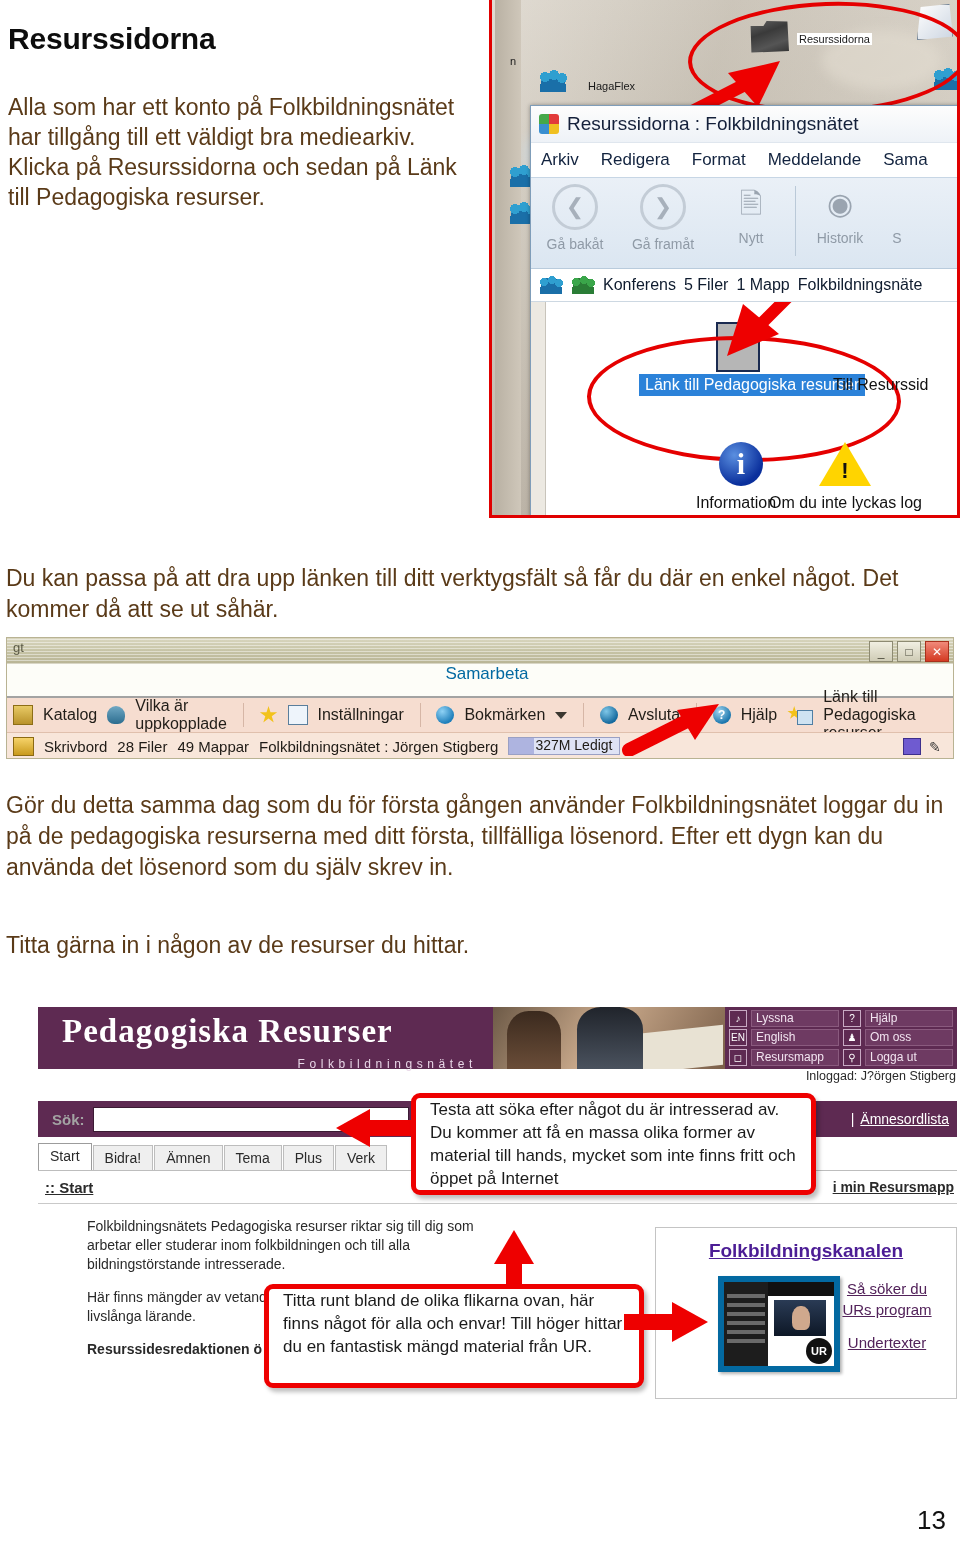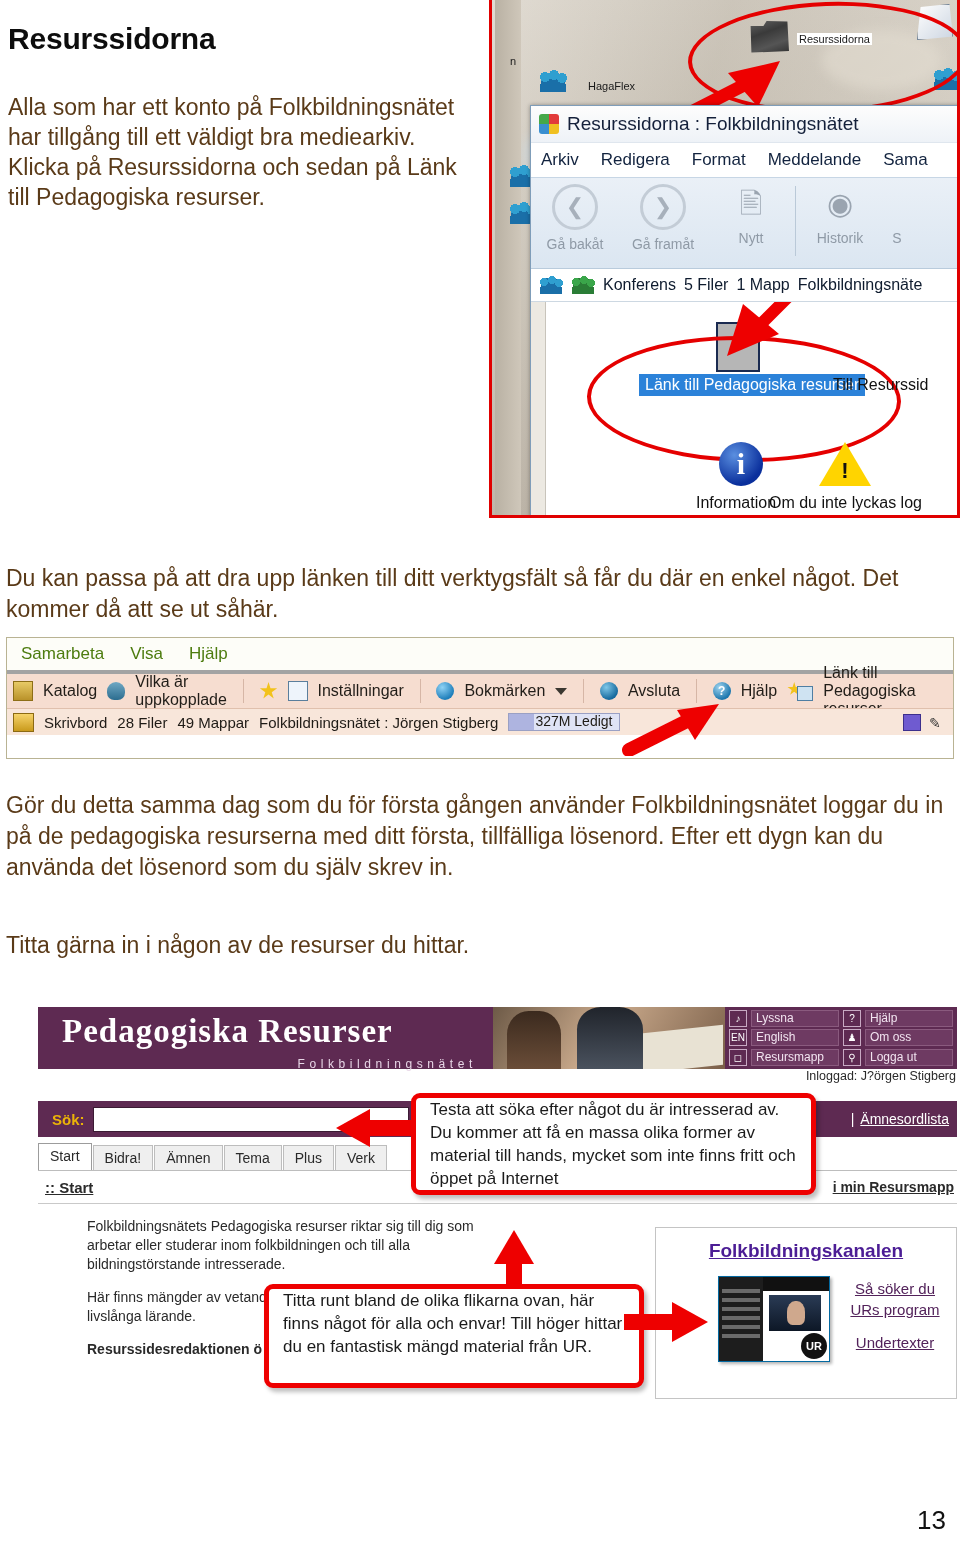--- a/index.html
+++ b/index.html
@@ -189,21 +189,21 @@
     position:absolute;left:0;top:0;right:0;bottom:0;
     background:repeating-linear-gradient(0deg,rgba(255,255,255,.45) 0 1px,transparent 1px 3px);
   }
   .s2-title .ttxt{position:absolute;left:6px;top:2px;font-size:13px;color:#5b5a45;}
   .winbtns{position:absolute;right:4px;top:3px;display:flex;gap:4px;}
   .wb{width:22px;height:19px;border:1px solid #8d8a72;background:linear-gradient(#f1efe2,#cfccb6);
       display:flex;align-items:center;justify-content:center;font-size:12px;color:#4b4a3b;}
   .wb.close{background:linear-gradient(#f08a7a,#d43a22);color:#fff;border-color:#a8301c;}
   .s2-menu{
     height:32px;background:#fdfdf8;display:flex;align-items:center;gap:26px;
-    padding-left:14px;font-size:17px;color:#4d7c0f;border-bottom:4px solid #a3a3a3;
+    padding-left:14px;font-size:17px;color:#0369a1;border-bottom:2px solid #a3a3a3;flex-direction:column;
   }
   .s2-tools{
     height:34px;background:#f6ddd0;display:flex;align-items:center;gap:10px;
     padding-left:6px;font-size:16px;color:#211d18;position:relative;
   }
   .s2-tools .tsep{width:1px;height:24px;background:#d6b6a6;margin:0 6px;}
   .ti{width:18px;height:18px;flex:none;}
   .ti.book{background:linear-gradient(#e8ca66,#b9922a);border:1px solid #8d6e16;}
   .ti.person{border-radius:50% 50% 40% 40%;background:linear-gradient(#6fa8c4,#2c6d8f);}
   .ti.star{background:#f2c21c;clip-path:polygon(50% 0,61% 35%,98% 35%,68% 57%,79% 91%,50% 70%,21% 91%,32% 57%,2% 35%,39% 35%);}
@@ -273,21 +273,21 @@
   }
   .pr-logged{
     position:absolute;right:4px;top:66px;font-size:12.5px;color:#2a2a2a;white-space:nowrap;
   }
 
   .pr-searchrow{position:absolute;left:3px;top:98px;width:919px;height:40px;}
   .pr-searchbar{
     position:absolute;left:0;top:0;width:630px;height:36px;background:#5e2a52;
     display:flex;align-items:center;gap:8px;padding-left:14px;box-sizing:border-box;
   }
-  .pr-searchbar .lbl{color:#eab308;font-size:15px;font-weight:bold;}
+  .pr-searchbar .lbl{color:#a3a3a3;font-size:15px;font-weight:bold;}
   .pr-input{width:310px;height:21px;background:#ffffff;border:1px solid #3b1a33;}
   .pr-btn{
     height:23px;min-width:60px;background:linear-gradient(#fbfbf2,#e4e4cf);
     border:1px solid #6e8f4e;font-size:14px;color:#1c1c1c;
     display:flex;align-items:center;justify-content:center;padding:0 10px;
   }
   .pr-barright{
     position:absolute;left:630px;top:0;right:0;height:36px;background:#5e2a52;
     display:flex;align-items:center;justify-content:flex-end;padding-right:8px;gap:6px;
     color:#ffffff;font-size:14px;
@@ -324,34 +324,34 @@
   .pr-right{
     position:absolute;left:620px;top:224px;width:300px;height:170px;
     border:1px solid #c4c4c4;background:#ffffff;
   }
   .pr-right h3{
     margin:12px 0 0;text-align:center;font-size:19px;color:#4c1d95;
     text-decoration:underline;font-weight:bold;
   }
   .pr-thumb{
     position:absolute;left:62px;top:48px;width:110px;height:84px;
-    background:#ffffff;border:1px solid #0369a1;box-shadow:2px 2px 3px rgba(0,0,0,.3);overflow:hidden;
+    background:#ffffff;border:6px solid #0369a1;box-shadow:2px 2px 3px rgba(0,0,0,.3);overflow:hidden;
   }
   .pr-thumb .tl{position:absolute;left:0;top:0;width:44px;height:100%;background:#1d1d1d;}
   .pr-thumb .tlr{position:absolute;left:3px;top:12px;width:38px;height:4px;background:#6a6a6a;
     box-shadow:0 9px 0 #6a6a6a,0 18px 0 #6a6a6a,0 27px 0 #6a6a6a,0 36px 0 #6a6a6a,0 45px 0 #6a6a6a;}
   .pr-thumb .tr{position:absolute;left:44px;top:0;right:0;height:14px;background:#111;}
   .pr-thumb .vid{position:absolute;left:50px;top:18px;width:52px;height:36px;
     background:linear-gradient(#2a3b55,#0d1726);}
   .pr-thumb .vid::after{content:"";position:absolute;left:18px;top:6px;width:18px;height:24px;
     border-radius:45% 45% 30% 30%;background:#cfa88d;}
   .pr-thumb .ur{position:absolute;right:2px;bottom:2px;width:26px;height:26px;border-radius:50%;
     background:#111;color:#fff;font-size:11px;font-weight:bold;display:flex;align-items:center;justify-content:center;}
   .pr-links{
-    position:absolute;left:184px;top:50px;width:110px;text-align:center;
+    position:absolute;left:176px;top:50px;width:110px;text-align:center;
     font-size:15px;line-height:21px;color:#52225a;
   }
   .pr-links a{text-decoration:underline;color:#52225a;display:block;margin-bottom:12px;}
 
   
   .callout{
     position:absolute;background:#ffffff;border:5px solid #ee0000;border-radius:9px;
     box-shadow:3px 4px 4px rgba(0,0,0,.25);
     font-size:17px;line-height:23px;color:#1b1b1b;padding:0 14px;box-sizing:border-box;
   }
@@ -468,20 +468,29 @@
           <path d="M118,4 L46,76" stroke="#ee0000" stroke-width="12" fill="none" stroke-linecap="round"></path>
           <path d="M20,100 L36,48 L72,78 Z" fill="#ee0000"></path>
         </svg>
       </div>
     </div>
   </div>
 
   <div class="para-mid">Du kan passa på att dra upp länken till ditt verktygsfält så får du där en enkel något. Det kommer då att se ut såhär.</div>
 
   <div class="shot2">
+    <div class="s2-title">
+      <div class="hatch"></div>
+      <div class="ttxt">gt</div>
+      <div class="winbtns">
+        <div class="wb">_</div>
+        <div class="wb">□</div>
+        <div class="wb close">✕</div>
+      </div>
+    </div>
     <div class="s2-menu">
       <span>Samarbeta</span>
       <span>Visa</span>
       <span>Hjälp</span>
     </div>
     <div class="s2-tools">
       <span class="ti book"></span>
       <span>Katalog</span>
       <span class="ti person"></span>
       <span>Vilka är uppkopplade</span>

